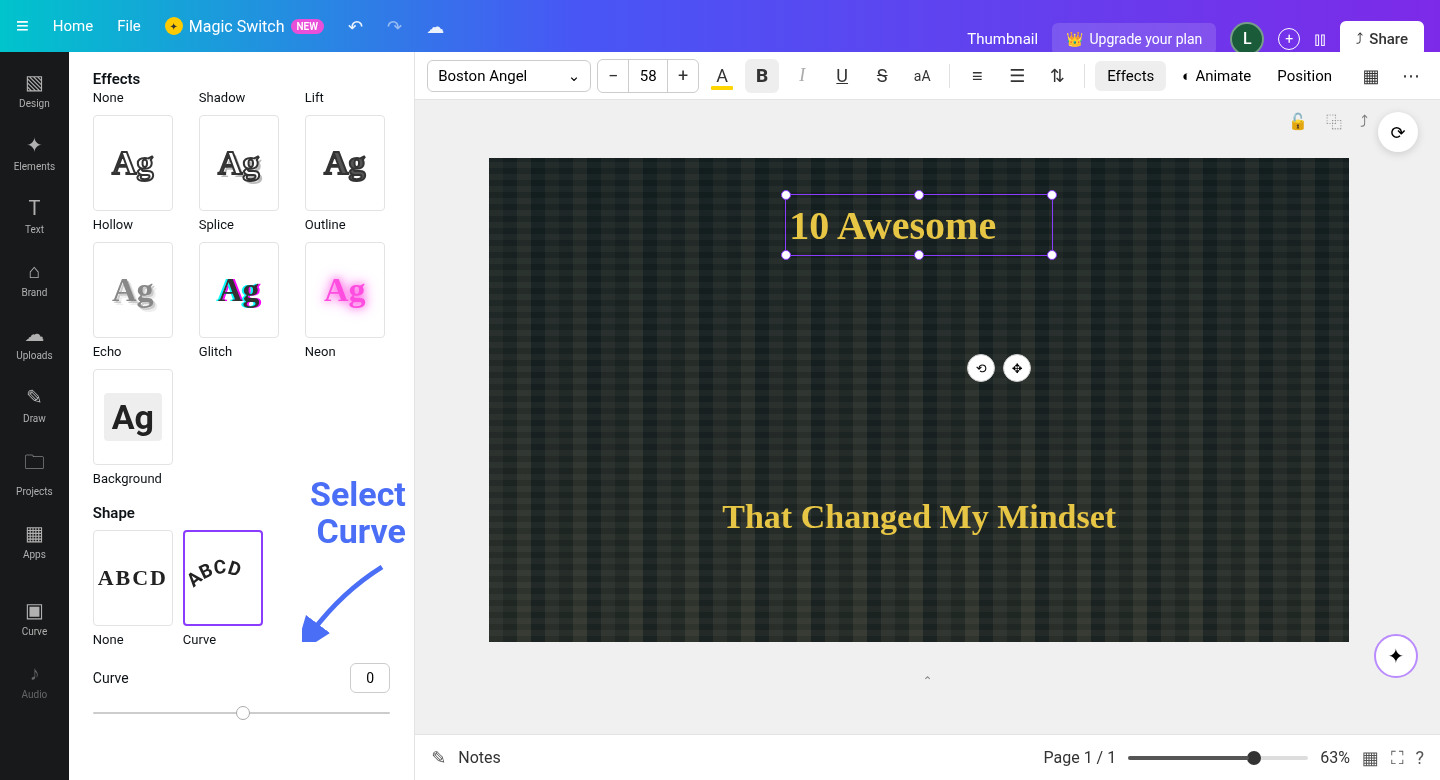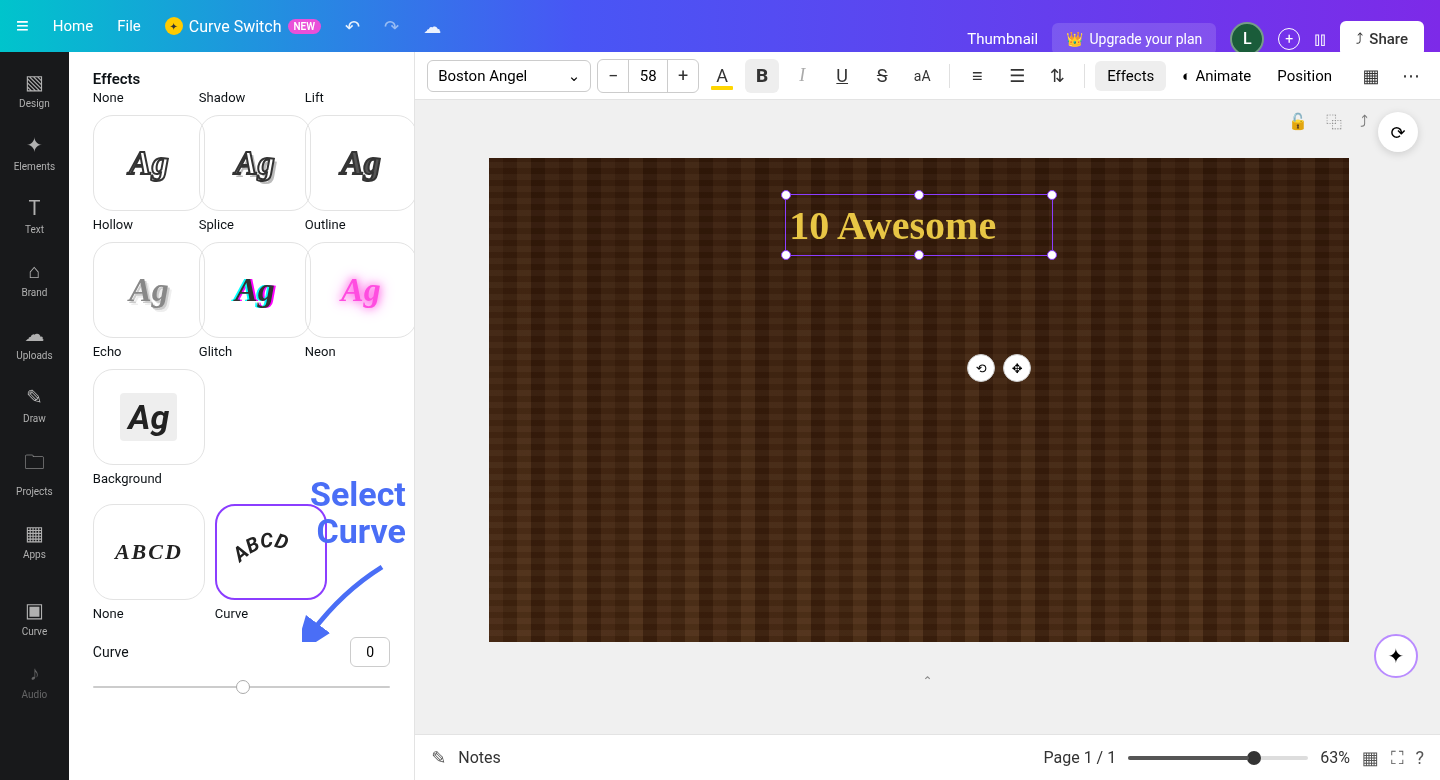--- a/index.html
+++ b/index.html
@@ -28,21 +28,21 @@
 .rail { width: 72px; background: #18191b; display: flex; flex-direction: column; align-items: center; padding-top: 10px; gap: 8px; color: #b0b0b0; }
 .rail-item { display: flex; flex-direction: column; align-items: center; gap: 4px; padding: 8px 0; cursor: pointer; width: 100%; font-size: 10px; }
 .rail-item .ri-icon { font-size: 20px; }
 .rail-item.faded { opacity: 0.5; }
 
 
 .panel { width: 360px; background: #fff; border-right: 1px solid #e3e3e3; padding: 18px 24px; overflow-y: auto; }
 .panel h3 { font-size: 15px; font-weight: 600; margin-bottom: 8px; color: #0d1216; }
 .effect-grid { display: grid; grid-template-columns: repeat(3, 96px); gap: 10px 10px; margin-bottom: 18px; }
 .effect-item { display: flex; flex-direction: column; align-items: flex-start; gap: 6px; cursor: pointer; }
-.effect-thumb { width: 112px; height: 96px; border: 1px solid #e3e3e3; border-radius: 20px; display: flex; align-items: center; justify-content: center; font-size: 34px; font-weight: 700; font-family: Georgia, serif; color: #555; font-style: italic; }
+.effect-thumb { width: 80px; height: 96px; border: 1px solid #e3e3e3; border-radius: 4px; display: flex; align-items: center; justify-content: center; font-size: 34px; font-weight: 700; font-family: Georgia, serif; color: #555; }
 .effect-thumb.selected { border: 2px solid #8b3dff; }
 .effect-label { font-size: 13px; color: #0d1216; }
 .effect-item.first-row .effect-label { margin-top: -6px; }
 .shape-row { display: flex; gap: 10px; margin-bottom: 16px; }
 .curve-text { font-family: Georgia, serif; font-size: 22px; font-weight: 700; letter-spacing: 2px; }
 .shape-controls { display: flex; align-items: center; justify-content: space-between; margin-bottom: 10px; }
 .shape-controls label { font-size: 14px; color: #0d1216; }
 .shape-controls input { width: 40px; height: 30px; text-align: center; border: 1px solid #ccc; border-radius: 6px; font-size: 14px; }
 .slider { position: relative; height: 20px; }
 .slider-track { position: absolute; top: 9px; left: 0; right: 0; height: 2px; background: #ccc; border-radius: 2px; }
@@ -69,21 +69,21 @@
 .tb-sep { width: 1px; height: 24px; background: #e0e0e0; margin: 0 4px; }
 .color-a { position: relative; }
 .color-a::after { content: ""; position: absolute; bottom: 3px; left: 6px; right: 6px; height: 4px; background: #ffd600; border-radius: 1px; }
 .effects-btn { background: #eee; padding: 6px 12px; border-radius: 6px; font-size: 15px; cursor: pointer; }
 .animate-btn, .position-btn { padding: 6px 10px; font-size: 15px; cursor: pointer; display: flex; align-items: center; gap: 4px; }
 .toolbar .spacer { flex: 1; }
 
 
 .viewport { flex: 1; position: relative; overflow: hidden; }
 .page-icons { position: absolute; top: 12px; right: 72px; display: flex; gap: 18px; color: #777; font-size: 16px; }
-.canvas { position: absolute; left: 74px; top: 58px; width: 860px; height: 484px; background: #c2410c; overflow: hidden; }
+.canvas { position: absolute; left: 74px; top: 58px; width: 860px; height: 484px; background: #0369a1; overflow: hidden; }
 .book-bg { position: absolute; inset: 0; background: repeating-linear-gradient(90deg, #6b5d48 0 14px, #52462f 14px 28px, #7a6c54 28px 42px, #453a26 42px 56px), linear-gradient(#2a251c, #3f372a); background-blend-mode: overlay; opacity: 0.85; }
 .book-bg::after { content:""; position:absolute; inset:0; background: repeating-linear-gradient(0deg, rgba(0,0,0,0.25) 0 6px, rgba(255,255,255,0.1) 6px 12px); opacity: 0.3; }
 .text1 { position: absolute; top: 44px; left: 300px; font-family: Georgia, serif; font-size: 40px; font-weight: 700; color: #e8c645; }
 .text2 { position: absolute; top: 100px; left: 50px; right: 50px; text-align: center; font-family: Georgia, serif; font-size: 180px; font-weight: 800; color: #e8c645; letter-spacing: 6px; line-height: 1; }
 .text3 { position: absolute; top: 340px; left: 0; right: 0; text-align: center; font-family: Georgia, serif; font-size: 34px; font-weight: 700; color: #e8c645; }
 .selection { position: absolute; top: 36px; left: 296px; width: 268px; height: 62px; border: 1.5px solid #8b3dff; }
 .sel-handle { position: absolute; width: 10px; height: 10px; background: #fff; border: 1.5px solid #8b3dff; border-radius: 50%; }
 .sh-tl { top: -5px; left: -5px; } .sh-tr { top: -5px; right: -5px; } .sh-bl { bottom: -5px; left: -5px; } .sh-br { bottom: -5px; right: -5px; }
 .sh-tm { top: -5px; left: 50%; margin-left: -5px; } .sh-bm { bottom: -5px; left: 50%; margin-left: -5px; }
 .float-btns { position: absolute; top: 196px; left: 478px; display: flex; gap: 8px; }
@@ -104,21 +104,21 @@
 </head>
 <body>
 
 <div class="topbar">
   <div class="left">
     <span class="hamburger">≡</span>
     <span class="menu-item">Home</span>
     <span class="menu-item">File</span>
     <span class="magic">
       <span class="magic-icon">✦</span>
-      <span>Curve Switch</span>
+      <span>Magic Switch</span>
       <span class="new-badge">NEW</span>
     </span>
     <span class="icon-btn">↶</span>
     <span class="icon-btn" style="opacity:.5">↷</span>
     <span class="icon-btn">☁</span>
   </div>
   <div class="right">
     <span class="doc-title">Thumbnail</span>
     <span class="upgrade">
       <span>👑</span>
@@ -217,20 +217,21 @@
           <span class="effect-label">Neon</span>
         </div>
       <div class="effect-item">
           <div class="effect-thumb">
             <span style="background:#eee;padding:4px 8px;border-radius:4px;color:#222">Ag</span>
           </div>
           <span class="effect-label">Background</span>
         </div>
     </div>
 
+    <h3>Shape</h3>
     <div class="shape-row">
       <div class="effect-item">
           <div class="effect-thumb">
             <span class="curve-text" style="color:#222">ABCD</span>
           </div>
           <span class="effect-label">None</span>
         </div>
       <div class="effect-item">
           <div class="effect-thumb selected">
         <svg width="80" height="50" viewBox="0 0 80 50">
@@ -305,20 +306,21 @@
       <div class="page-icons">
         <span>🔓</span>
         <span>⿻</span>
         <span>⤴</span>
       </div>
       <div class="ai-fab">⟳</div>
 
       <div class="canvas">
         <div class="book-bg"></div>
         <div class="text1">10 Awesome</div>
+        <div class="text3">That Changed My Mindset</div>
         <div class="selection">
           <div class="sel-handle sh-tl"></div>
           <div class="sel-handle sh-tm"></div>
           <div class="sel-handle sh-tr"></div>
           <div class="sel-handle sh-bl"></div>
           <div class="sel-handle sh-bm"></div>
           <div class="sel-handle sh-br"></div>
         </div>
         <div class="float-btns">
           <div class="float-btn">⟲</div>

